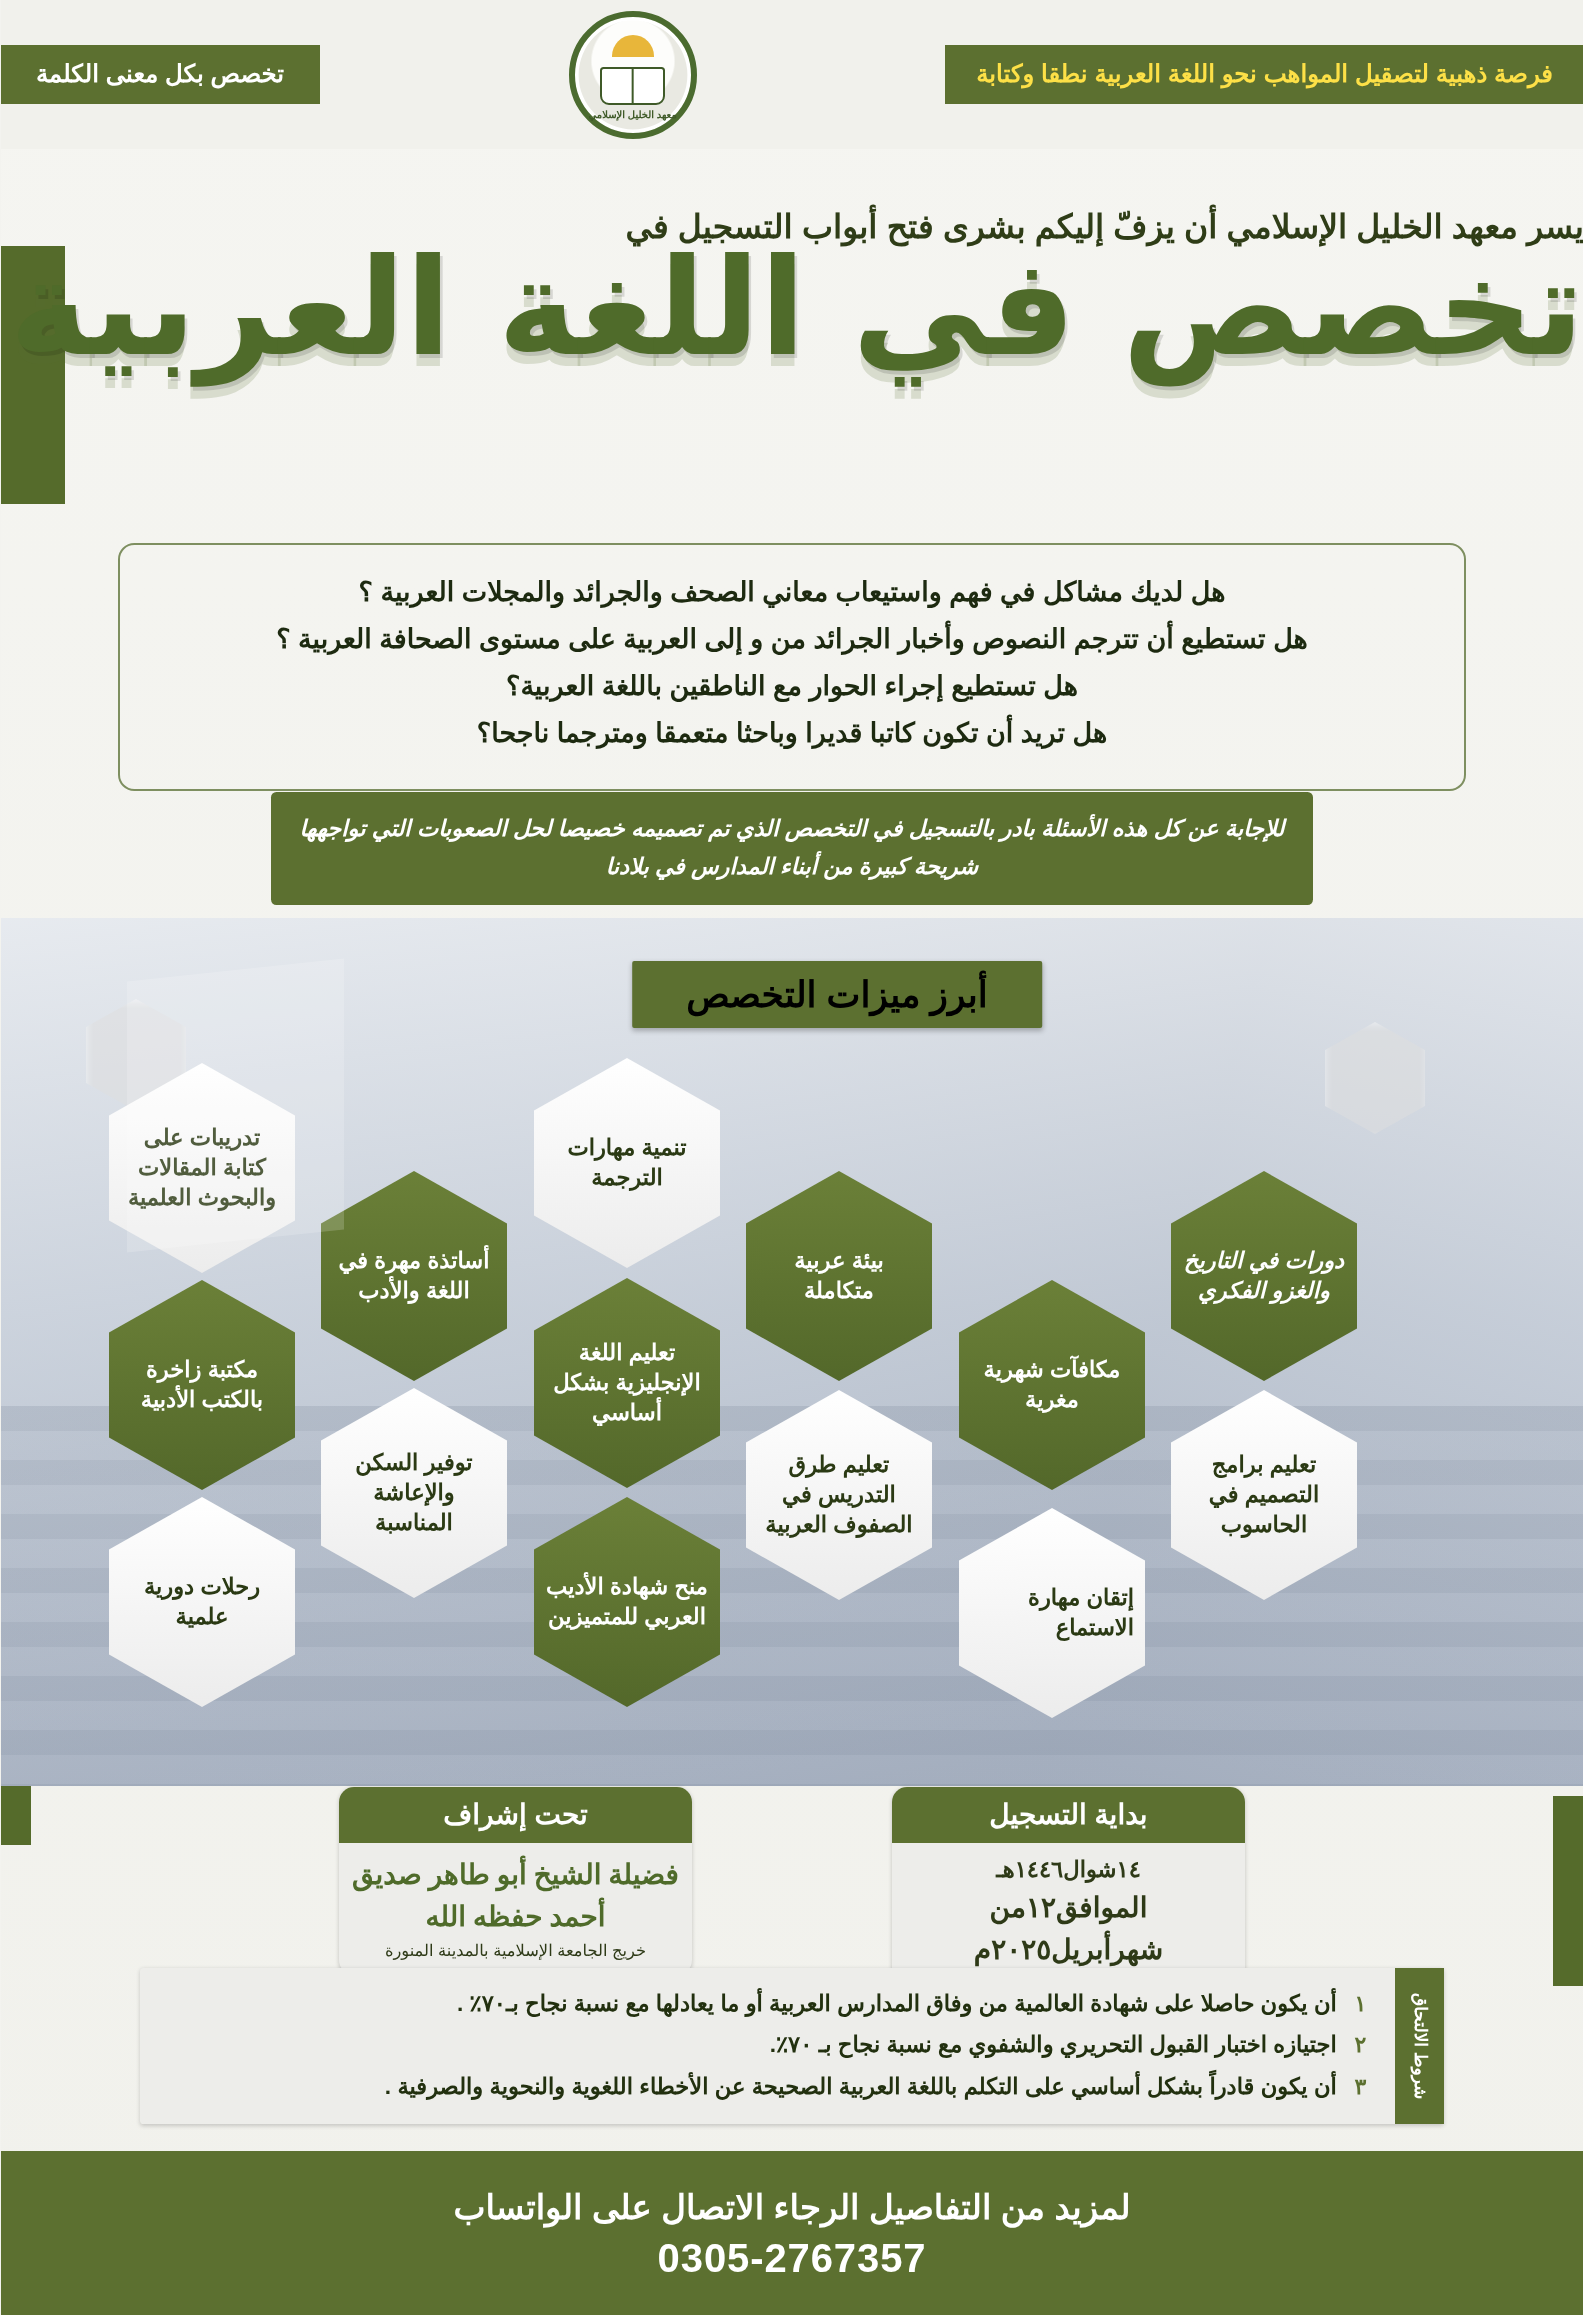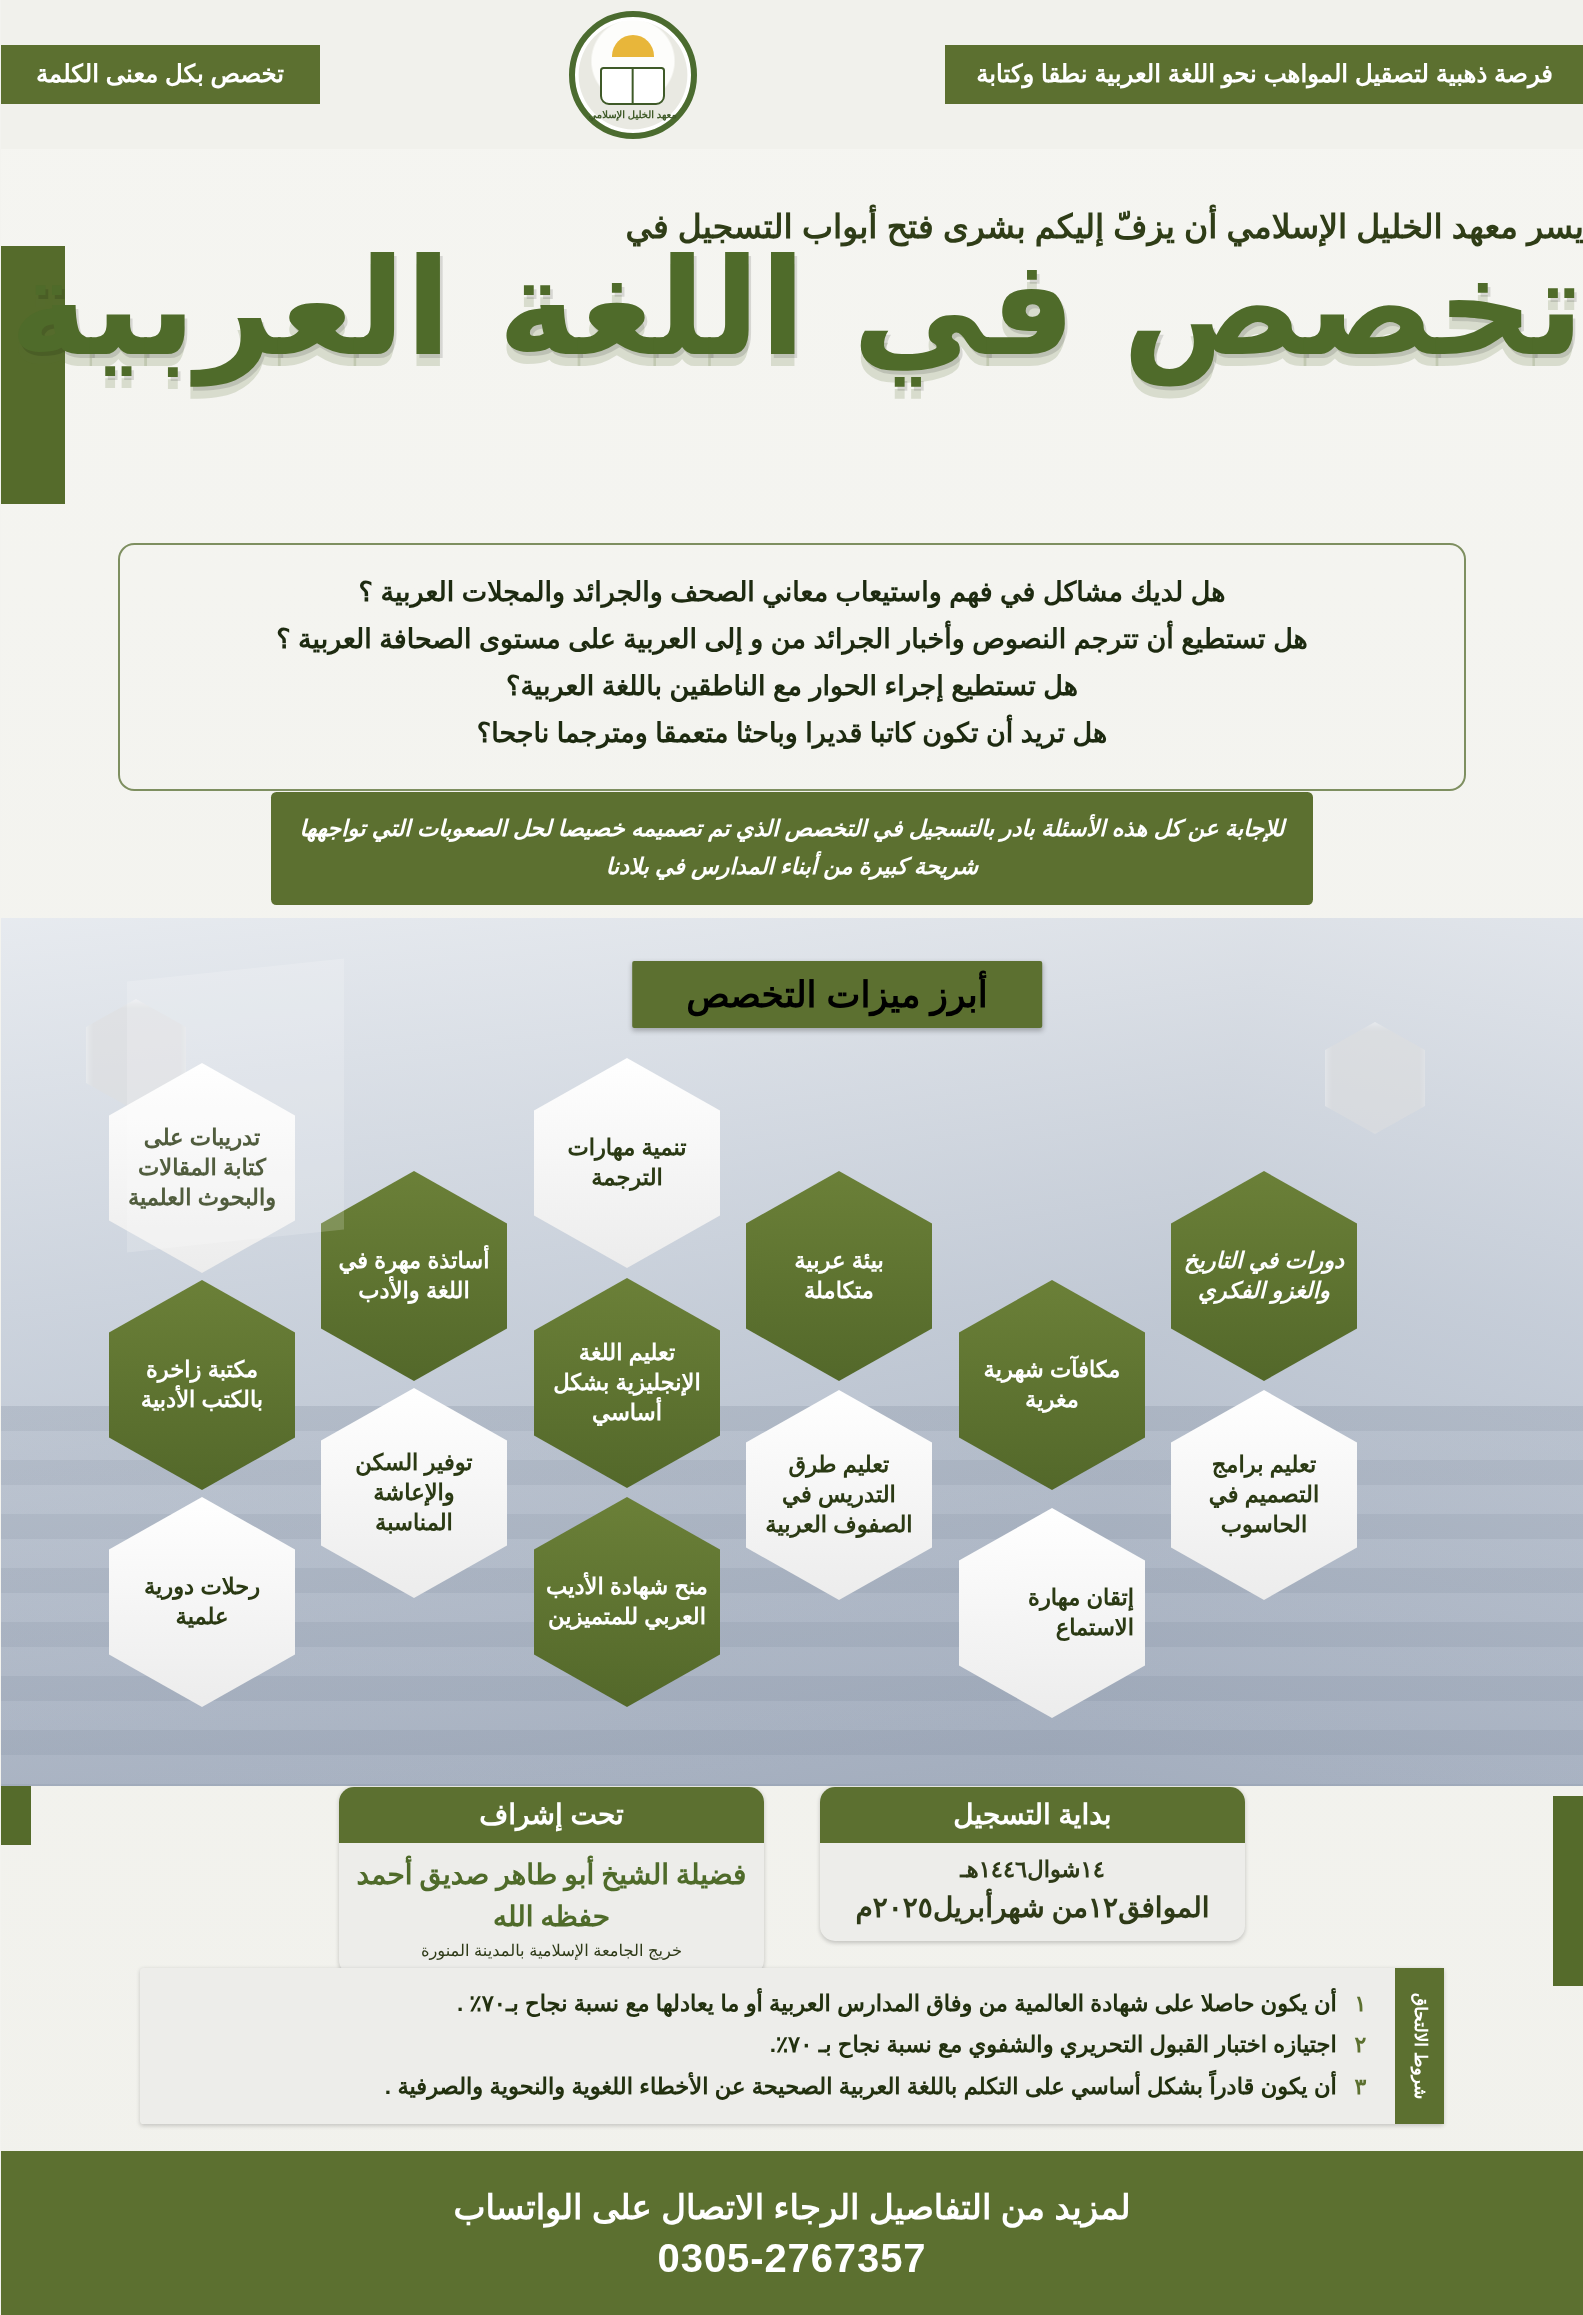--- a/index.html
+++ b/index.html
@@ -19,21 +19,21 @@
   }
 
   
   .topbar {
     position: absolute; top: 0; left: 0; right: 0; height: 149px;
     background: #f1f1ec;
     display: flex; align-items: center; justify-content: space-between;
   }
   .topbar-right {
     background: #5c7030;
-    color: #ffffff;
+    color: #fde047;
     font-size: 24.4px; font-weight: bold;
     padding: 14.5px 31px 16.3px 31px;
     margin-right: 0;
     letter-spacing: 0;
     text-align: center;
   }
   .topbar-left {
     background: #5c7030;
     color: #fff;
     font-size: 24.4px; font-weight: bold;
@@ -167,21 +167,21 @@
     padding: 11px;
     filter: drop-shadow(1.8px 3.6px 3.6px rgba(0,0,0,.28));
   }
   .hex.light { background: linear-gradient(180deg,#ffffff,#ececec); color: #2b3a14; }
   .hex.green { background: linear-gradient(180deg,#6b8038,#53682a); color: #ffffff; }
   .hex.deco  { background: rgba(255,255,255,0.45); }
 
   
   .cards { position: absolute; top: 1787px; left: 0; right: 0; height: 167px; }
   .card {
-    position: absolute; width: 425px;
+    position: absolute; width: 353px;
     background: #ededea; border-radius: 15px;
     box-shadow: 0 1.8px 4.5px rgba(0,0,0,.2);
     overflow: hidden; text-align: center;
   }
   .card .head {
     background: #5c7030; color:#fff; font-size: 28px; font-weight: bold;
     padding: 11px 0 11.8px 0;
   }
   .card .body { padding: 11px 9px 12.7px 9px; color:#2e3a17; }
   .card .body .l1 { font-size: 22.6px; font-weight: bold; line-height: 1.45; }

